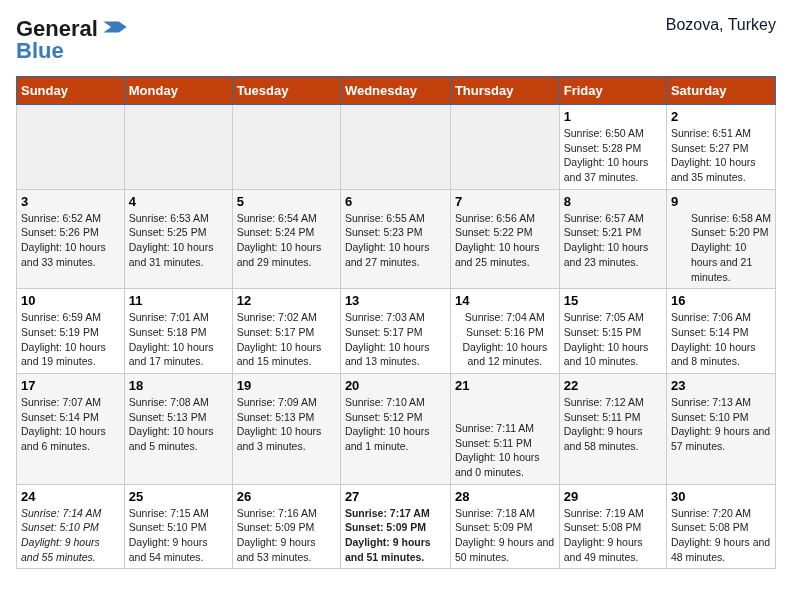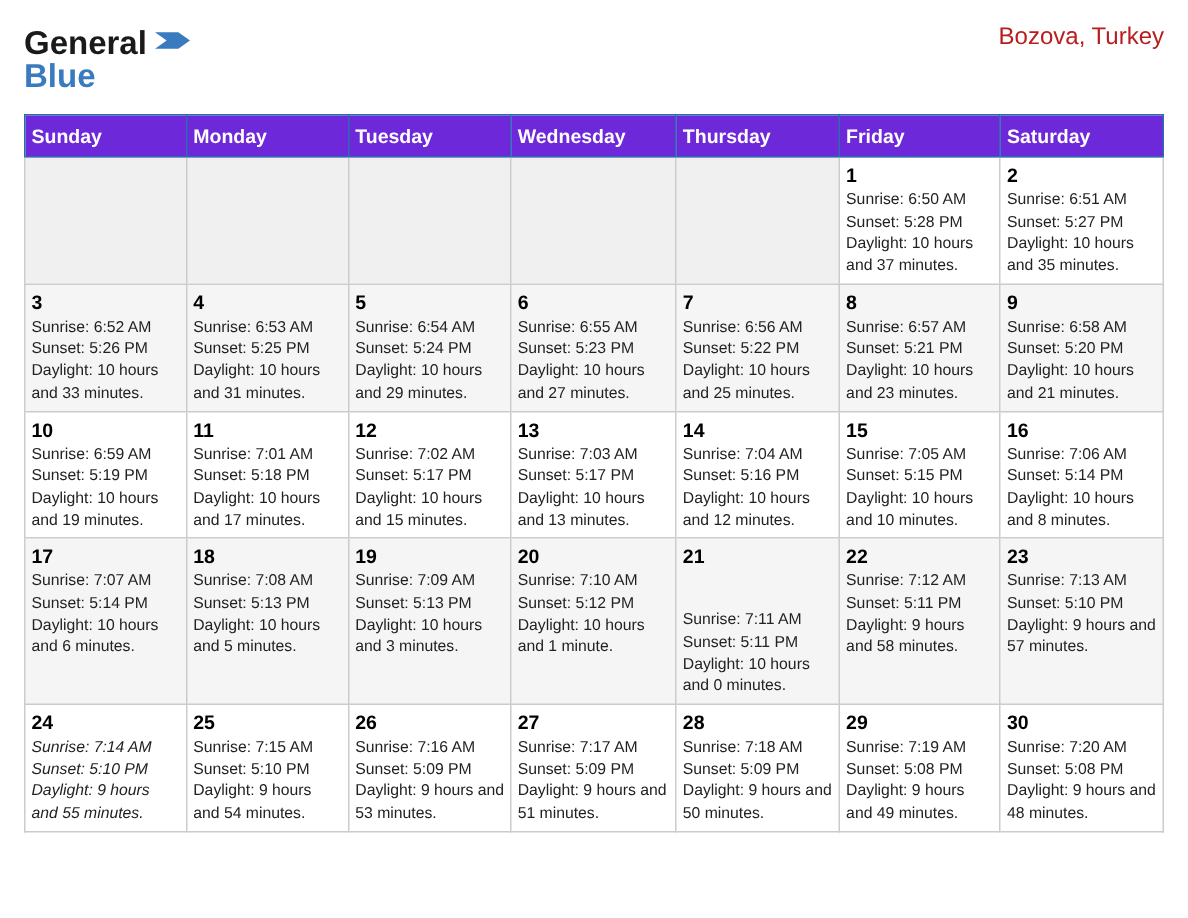--- a/index.html
+++ b/index.html
@@ -29,29 +29,29 @@
     .title-section {
       text-align: right;
     }
     .month-title {
       font-size: 36px;
       font-weight: bold;
       color: #1a1a1a;
     }
     .location {
       font-size: 16px;
-      color: #b91c1c;
+      color: #0f172a;
     }
     table {
       width: 100%;
       border-collapse: collapse;
       font-size: 11px;
     }
     thead tr th {
-      background-color: #6d28d9;
+      background-color: #c2410c;
       color: white;
       padding: 6px 4px;
       text-align: left;
       font-size: 13px;
       font-weight: bold;
       border: 1px solid #2a6aae;
     }
     tbody tr td {
       border: 1px solid #ccc;
       padding: 4px;
@@ -160,21 +160,21 @@
 Daylight: 10 hours and 25 minutes.</div>
         </td>
         <td>
           <span class="day-num">8</span>
           <div class="day-info" style="white-space: pre-line;">Sunrise: 6:57 AM
 Sunset: 5:21 PM
 Daylight: 10 hours and 23 minutes.</div>
         </td>
         <td>
           <span class="day-num">9</span>
-          <div class="day-info" style="white-space: pre-line;">Sunrise: 6:58 AM
+          <div class="day-info" style="white-space: pre-line; margin-left: 20px;">Sunrise: 6:58 AM
 Sunset: 5:20 PM
 Daylight: 10 hours and 21 minutes.</div>
         </td>
       </tr>
       <tr>
         <td>
           <span class="day-num">10</span>
           <div class="day-info" style="white-space: pre-line;">Sunrise: 6:59 AM
 Sunset: 5:19 PM
 Daylight: 10 hours and 19 minutes.</div>
@@ -192,21 +192,21 @@
 Daylight: 10 hours and 15 minutes.</div>
         </td>
         <td>
           <span class="day-num">13</span>
           <div class="day-info" style="white-space: pre-line;">Sunrise: 7:03 AM
 Sunset: 5:17 PM
 Daylight: 10 hours and 13 minutes.</div>
         </td>
         <td>
           <span class="day-num">14</span>
-          <div class="day-info" style="white-space: pre-line;">Sunrise: 7:04 AM
+          <div class="day-info" style="white-space: pre-line; text-align: center;">Sunrise: 7:04 AM
 Sunset: 5:16 PM
 Daylight: 10 hours and 12 minutes.</div>
         </td>
         <td>
           <span class="day-num">15</span>
           <div class="day-info" style="white-space: pre-line;">Sunrise: 7:05 AM
 Sunset: 5:15 PM
 Daylight: 10 hours and 10 minutes.</div>
         </td>
         <td>
@@ -274,21 +274,21 @@
 Daylight: 9 hours and 54 minutes.</div>
         </td>
         <td>
           <span class="day-num">26</span>
           <div class="day-info" style="white-space: pre-line;">Sunrise: 7:16 AM
 Sunset: 5:09 PM
 Daylight: 9 hours and 53 minutes.</div>
         </td>
         <td>
           <span class="day-num">27</span>
-          <div class="day-info" style="white-space: pre-line;">Sunrise: 7:17 AM
+          <div class="day-info" style="white-space: pre-line; font-weight: bold;">Sunrise: 7:17 AM
 Sunset: 5:09 PM
 Daylight: 9 hours and 51 minutes.</div>
         </td>
         <td>
           <span class="day-num">28</span>
           <div class="day-info" style="white-space: pre-line;">Sunrise: 7:18 AM
 Sunset: 5:09 PM
 Daylight: 9 hours and 50 minutes.</div>
         </td>
         <td>

